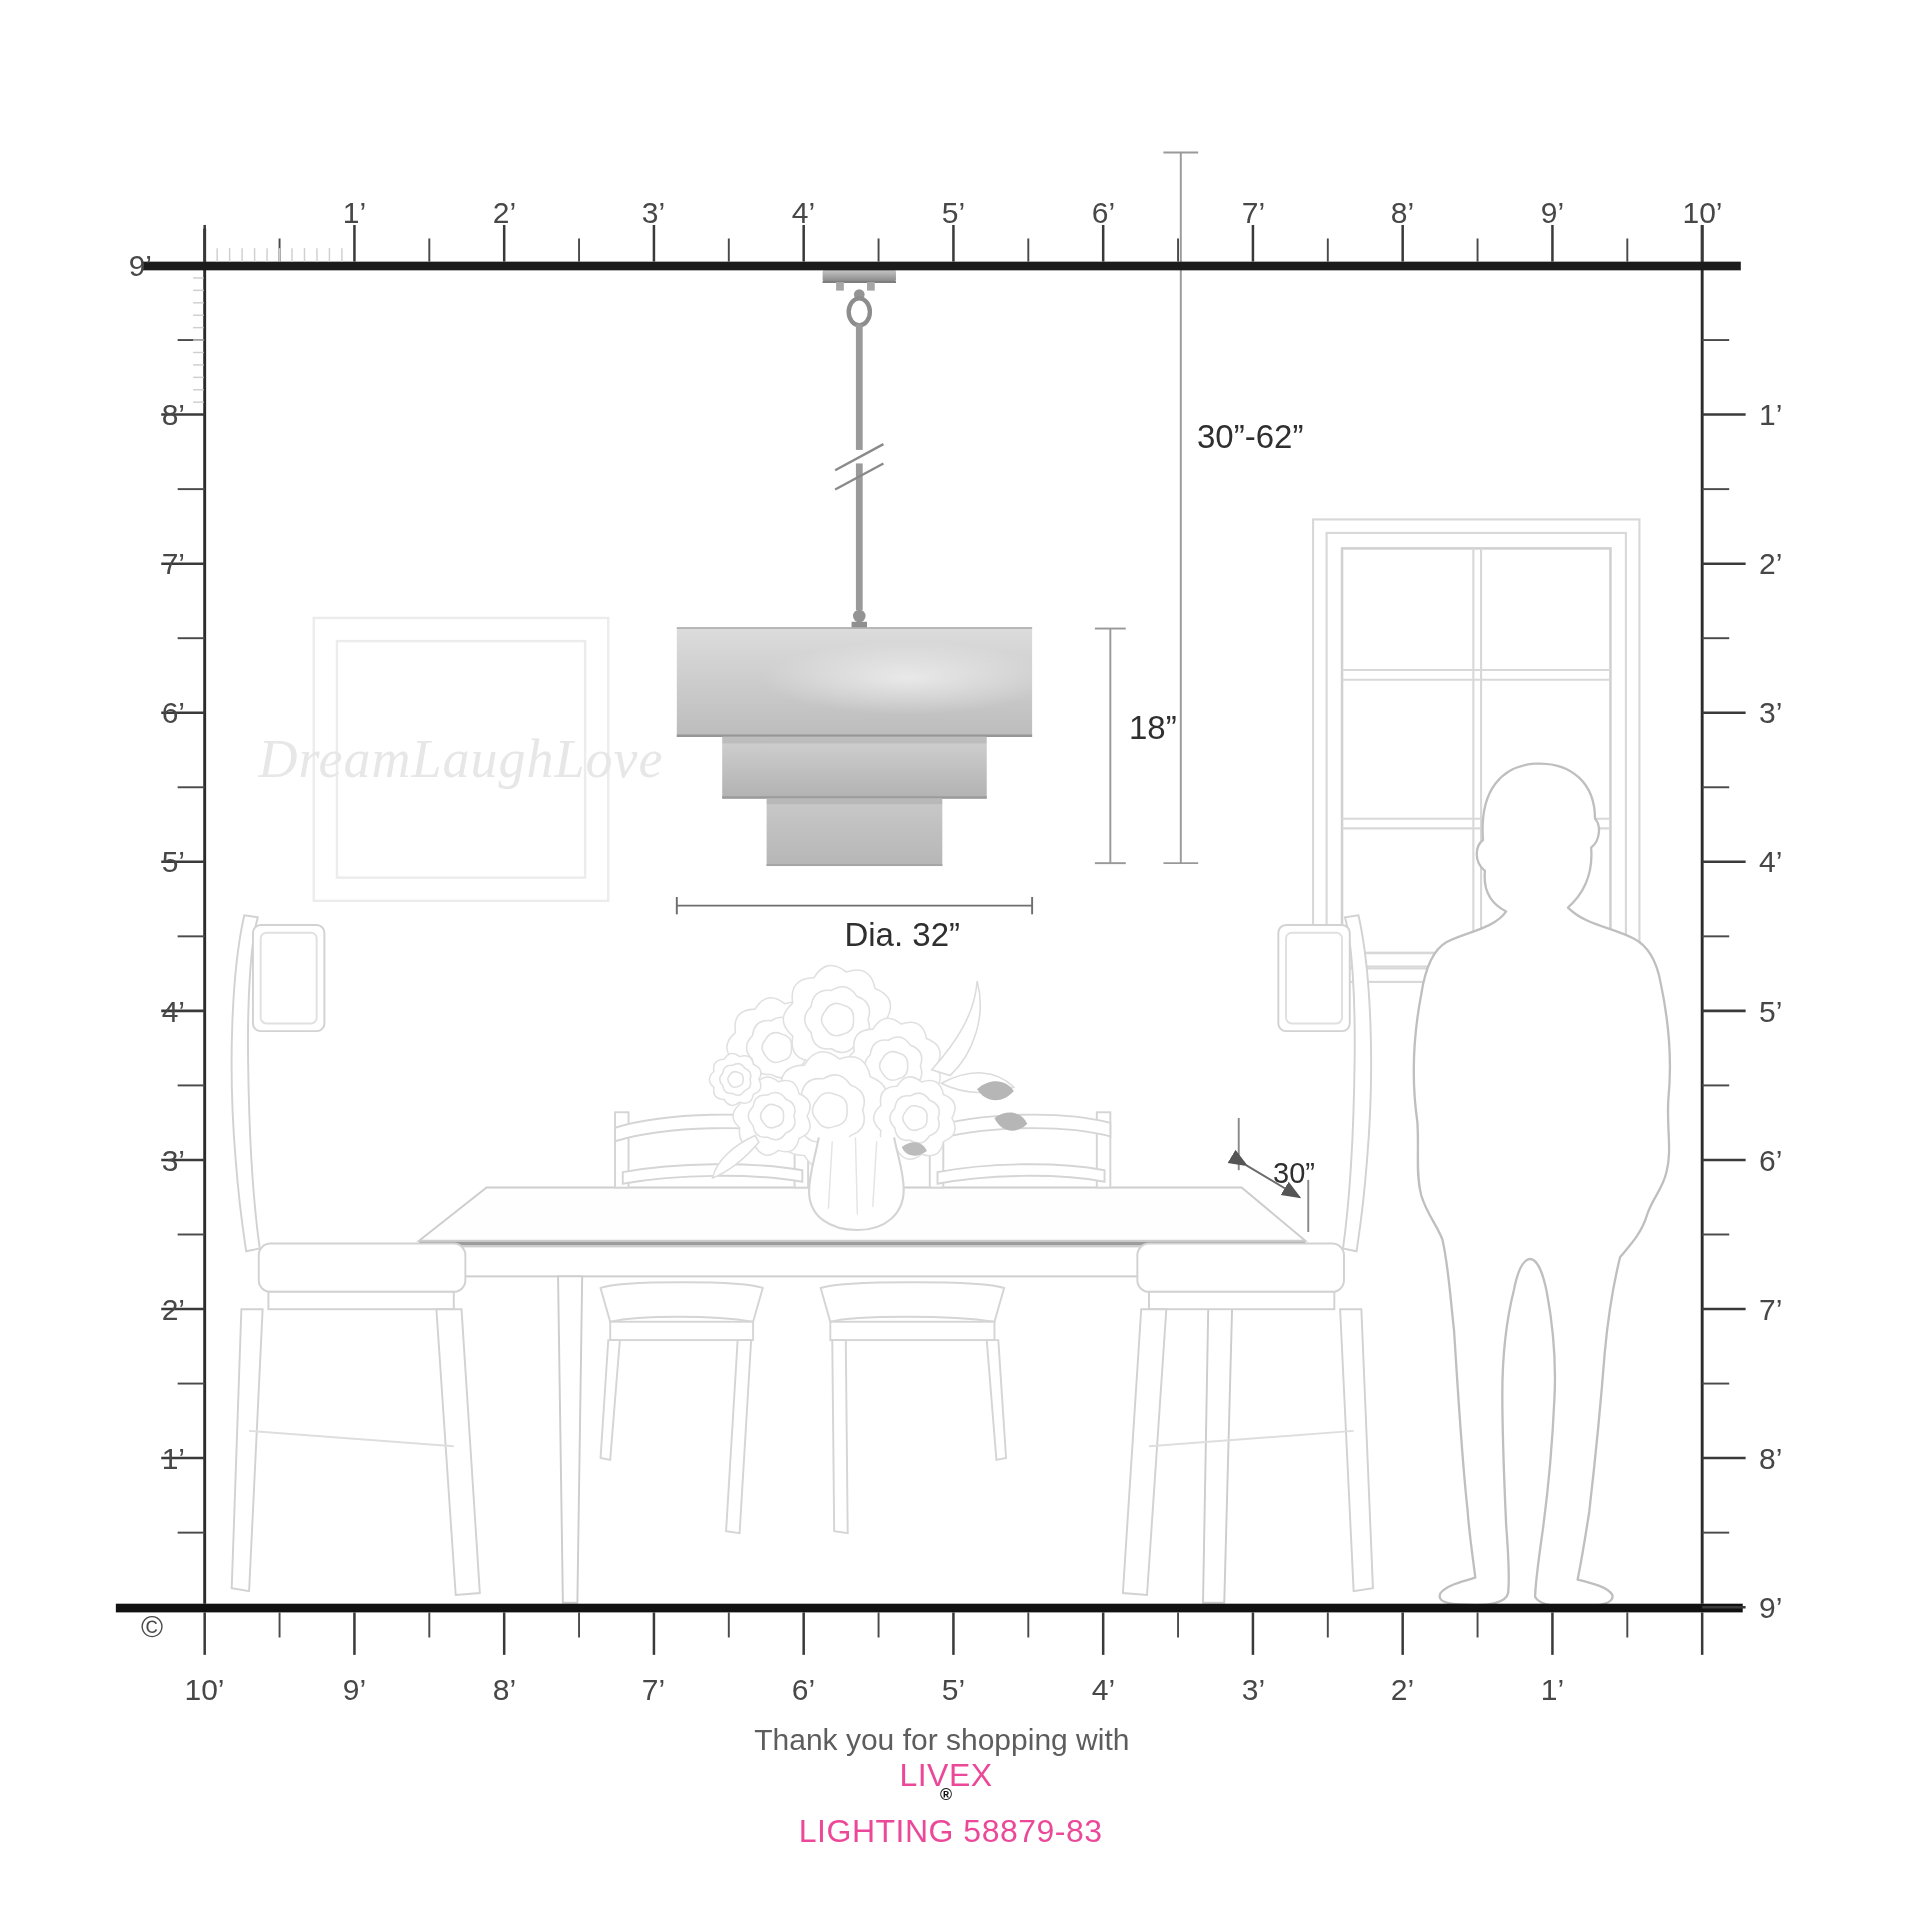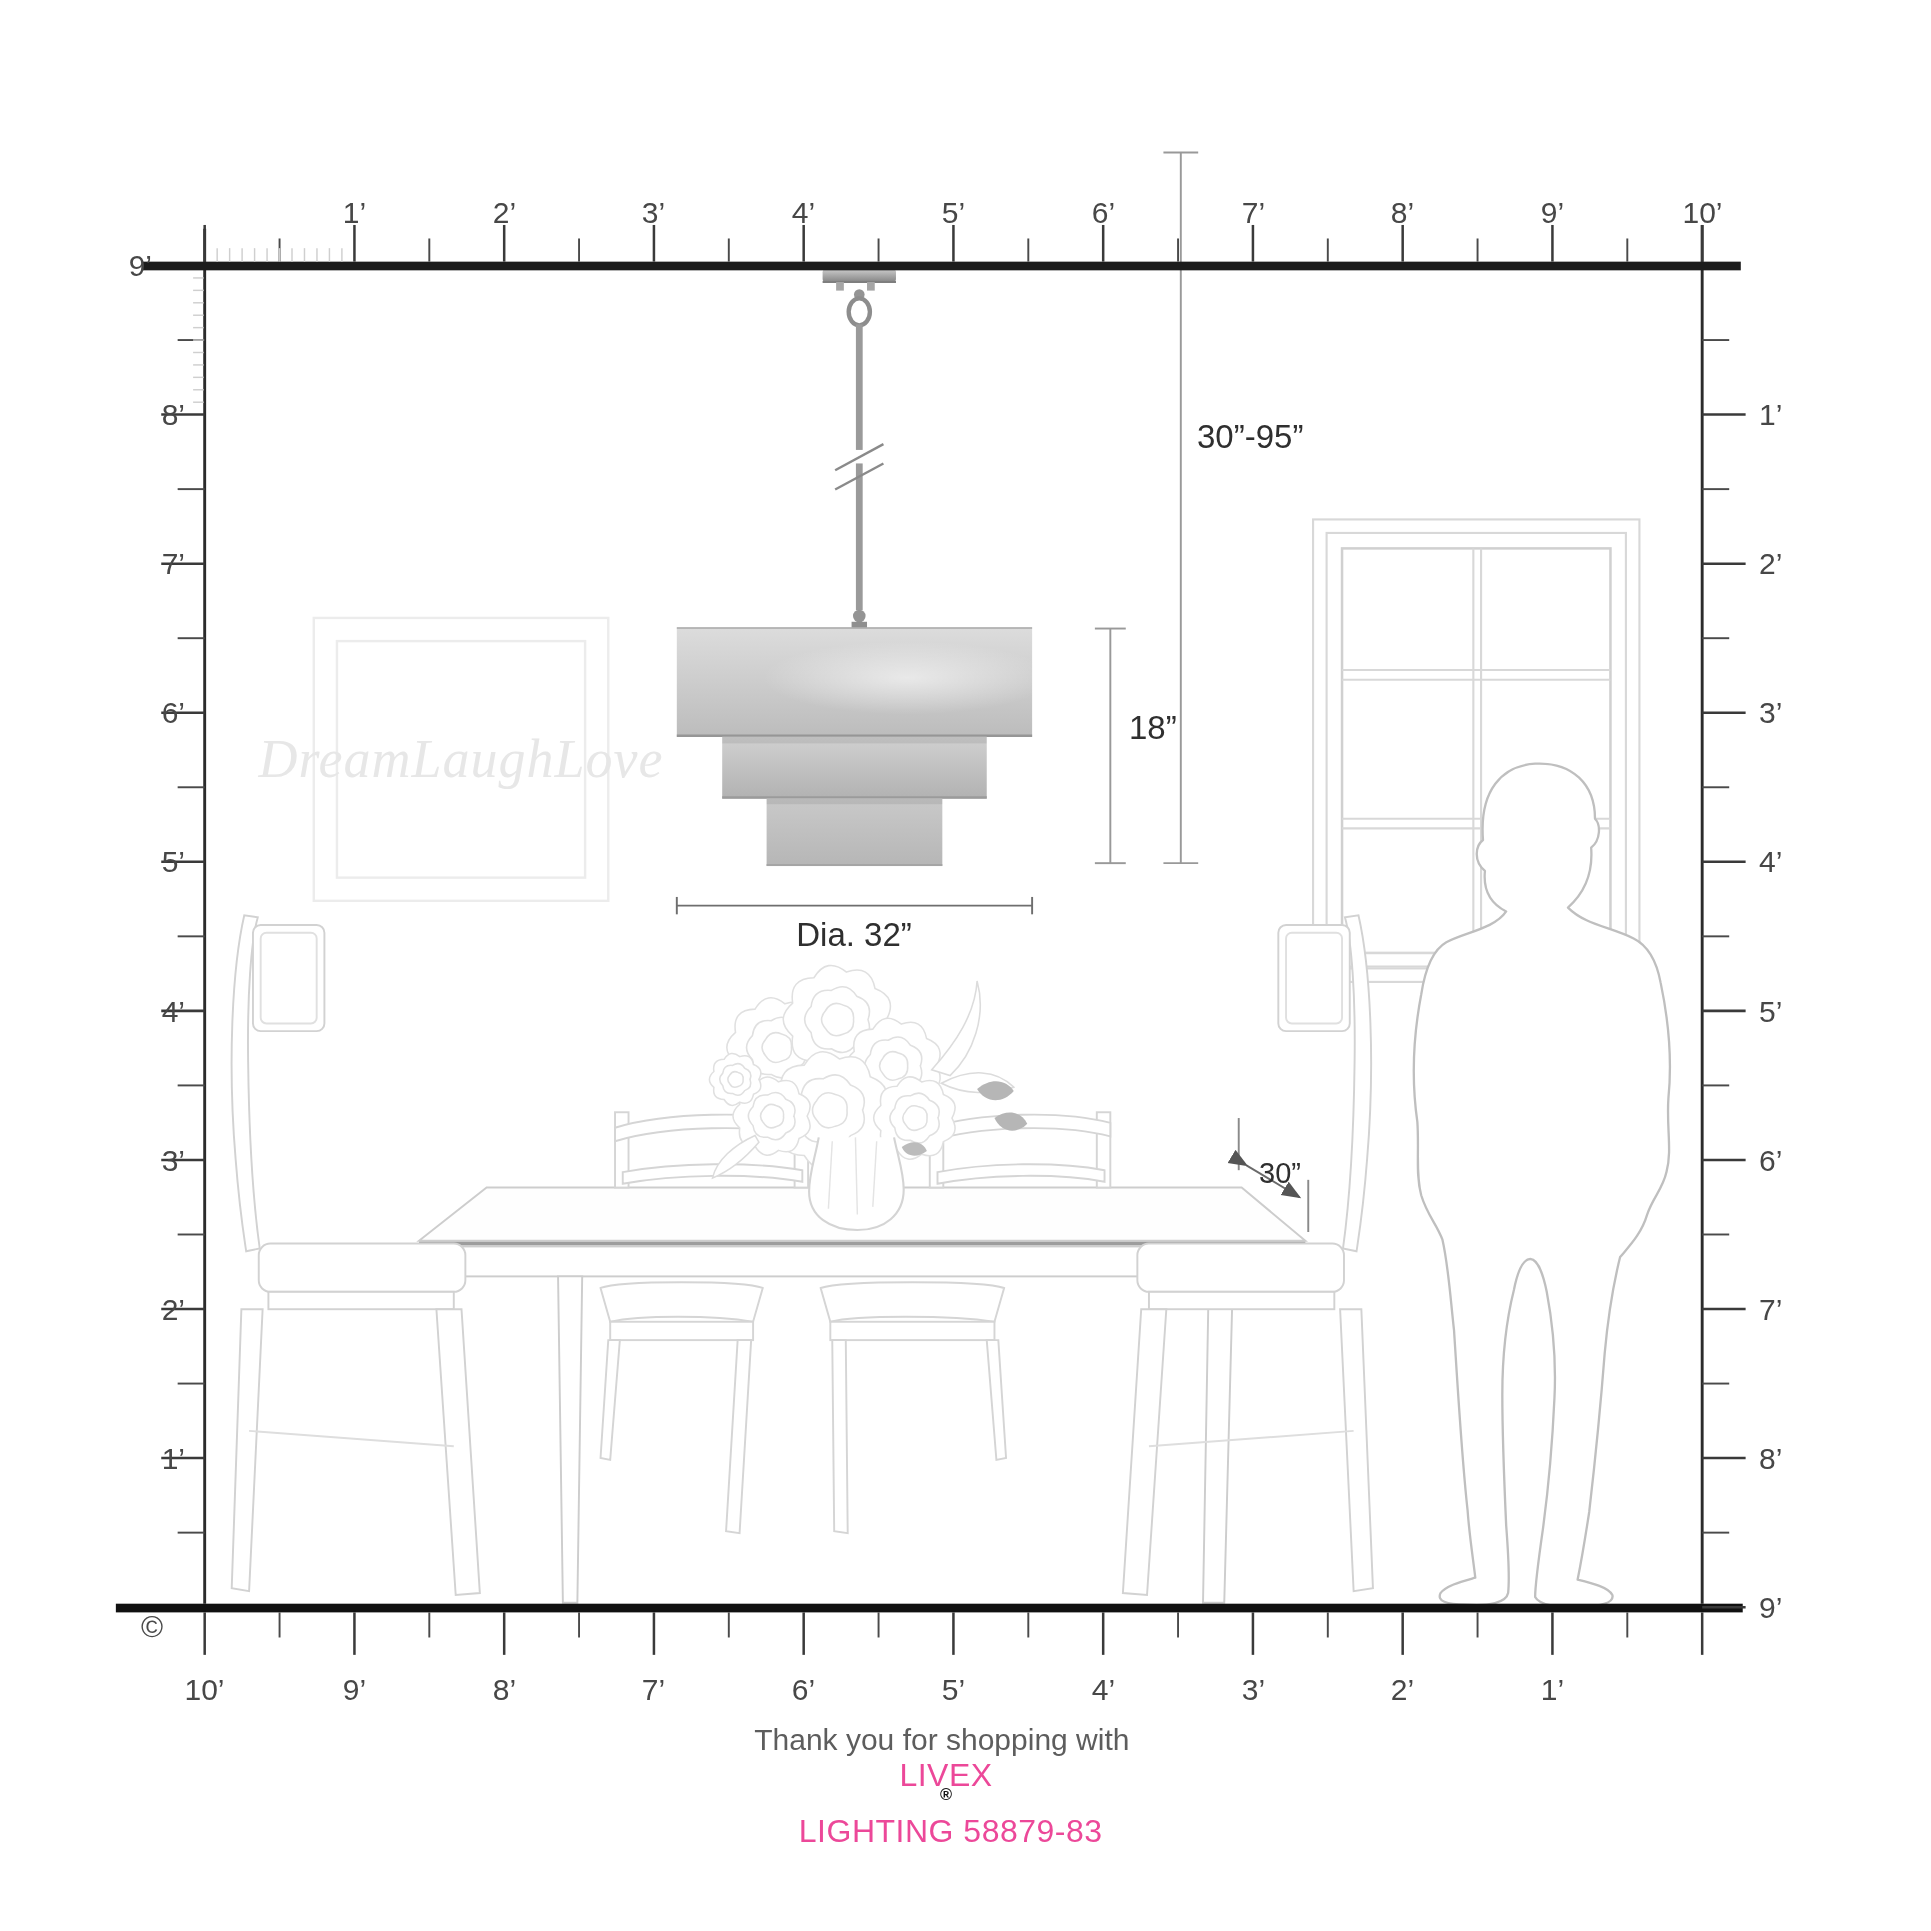--- a/index.html
+++ b/index.html
@@ -5,21 +5,21 @@
   html,body{margin:0;padding:0;background:#ffffff;}
   #canvas{position:relative;width:1931px;height:1931px;background:#ffffff;overflow:hidden;
           font-family:"Liberation Sans", sans-serif;}
   #art-svg{position:absolute;left:0;top:0;width:1931px;height:1931px;}
   .lbl{position:absolute;color:#474747;font-size:30px;line-height:35px;}
   .lbl-top,.lbl-bottom{width:87px;text-align:center;}
   .lbl-left{width:77px;text-align:right;}
   .lbl-right{width:87px;text-align:left;}
   .dim-text{position:absolute;color:#2f2f2f;font-size:33px;line-height:39px;white-space:nowrap;}
   .dim-text.small{font-size:29px;line-height:35px;margin-top:24px;}
-  .dim-center{text-align:center;}
+  .dim-center{text-align:right;}
   #wall-art-text{position:absolute;left:337px;top:641px;width:248px;height:237px;
      display:flex;flex-direction:row;align-items:center;justify-content:center;
      font-family:"Liberation Serif", serif;font-style:italic;color:#e7e7e7;}
   #wall-art-text .art-line{font-size:54px;line-height:57px;letter-spacing:1px;}
   #footer{position:absolute;left:560px;top:1763px;width:772px;height:46px;
      display:flex;align-items:center;justify-content:center;white-space:pre;flex-direction:column;}
   #footer .light{color:#5d5d5d;font-size:30px;}
   #footer .bold{color:#ec4899;font-size:32px;font-weight:400;letter-spacing:0.5px;}
   #footer .reg{color:#141414;font-size:16.4px;font-weight:700;vertical-align:top;position:relative;top:-8.7px;}
   #copyright{position:absolute;left:141px;top:1610px;font-size:30px;color:#4a4a4a;}
@@ -362,21 +362,21 @@
       <span class="lbl lbl-bottom" style="left: 461px; top: 1672px;">8’</span>
       <span class="lbl lbl-bottom" style="left: 610px; top: 1672px;">7’</span>
       <span class="lbl lbl-bottom" style="left: 760px; top: 1672px;">6’</span>
       <span class="lbl lbl-bottom" style="left: 910px; top: 1672px;">5’</span>
       <span class="lbl lbl-bottom" style="left: 1060px; top: 1672px;">4’</span>
       <span class="lbl lbl-bottom" style="left: 1210px; top: 1672px;">3’</span>
       <span class="lbl lbl-bottom" style="left: 1359px; top: 1672px;">2’</span>
       <span class="lbl lbl-bottom" style="left: 1509px; top: 1672px;">1’</span>
     </div>
 
-  <span class="dim-text" style="left:1197px;top:417px;">30”-95”</span>
+  <span class="dim-text" style="left:1197px;top:417px;">30”-62”</span>
   <span class="dim-text" style="left:1129px;top:708px;">18”</span>
   <span class="dim-text dim-center" style="left:748px;top:915px;width:212px;">Dia. 32”</span>
   <span class="dim-text small dim-center" style="left:1245px;top:1132px;width:70px;">30”</span>
 
   <div id="wall-art-text">
     <span class="art-line">Dream</span>
     <span class="art-line">Laugh</span>
     <span class="art-line">Love</span>
   </div>
 

